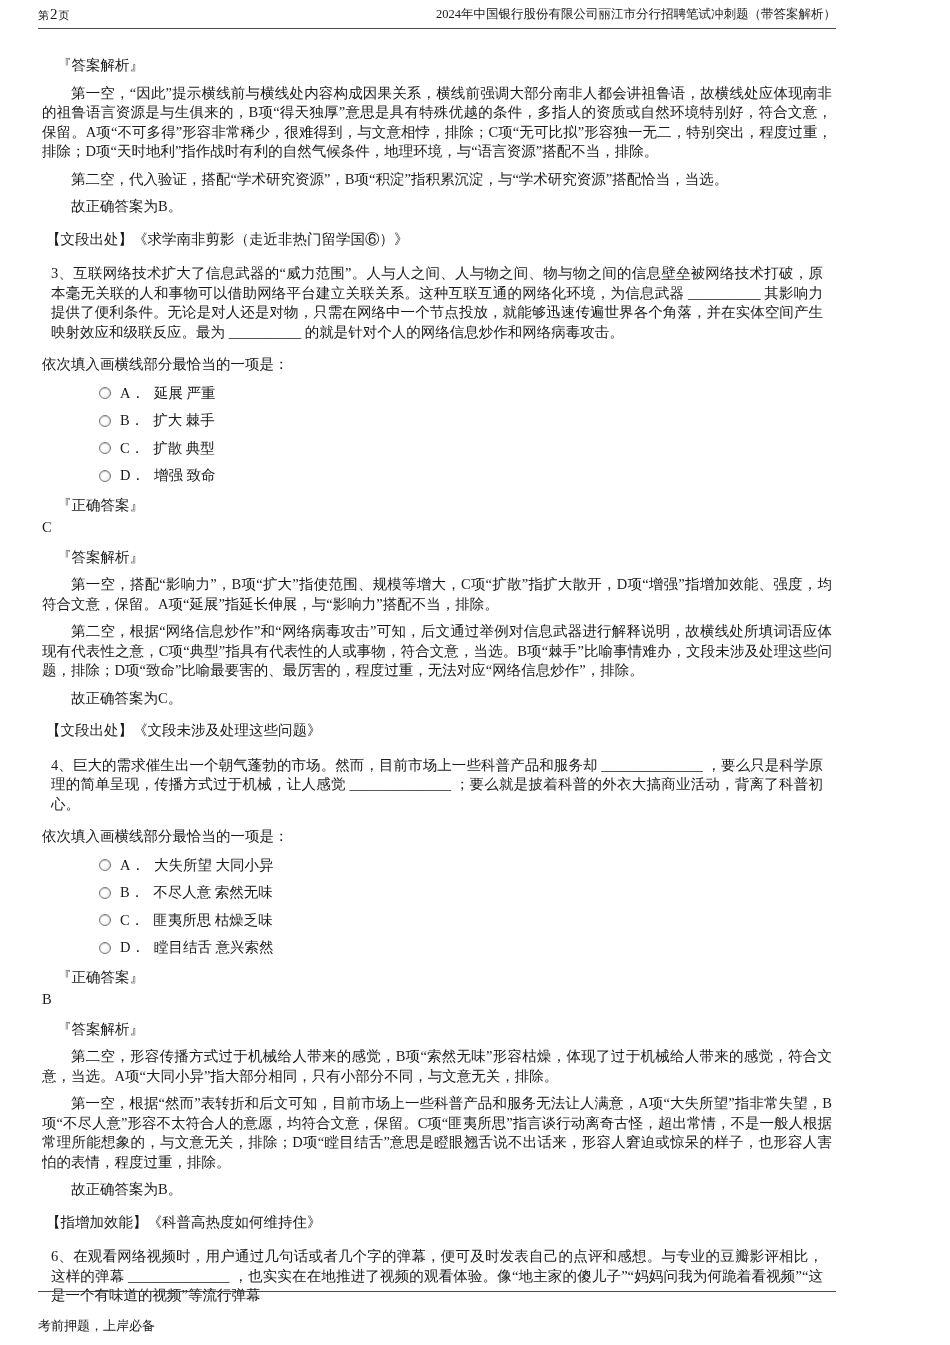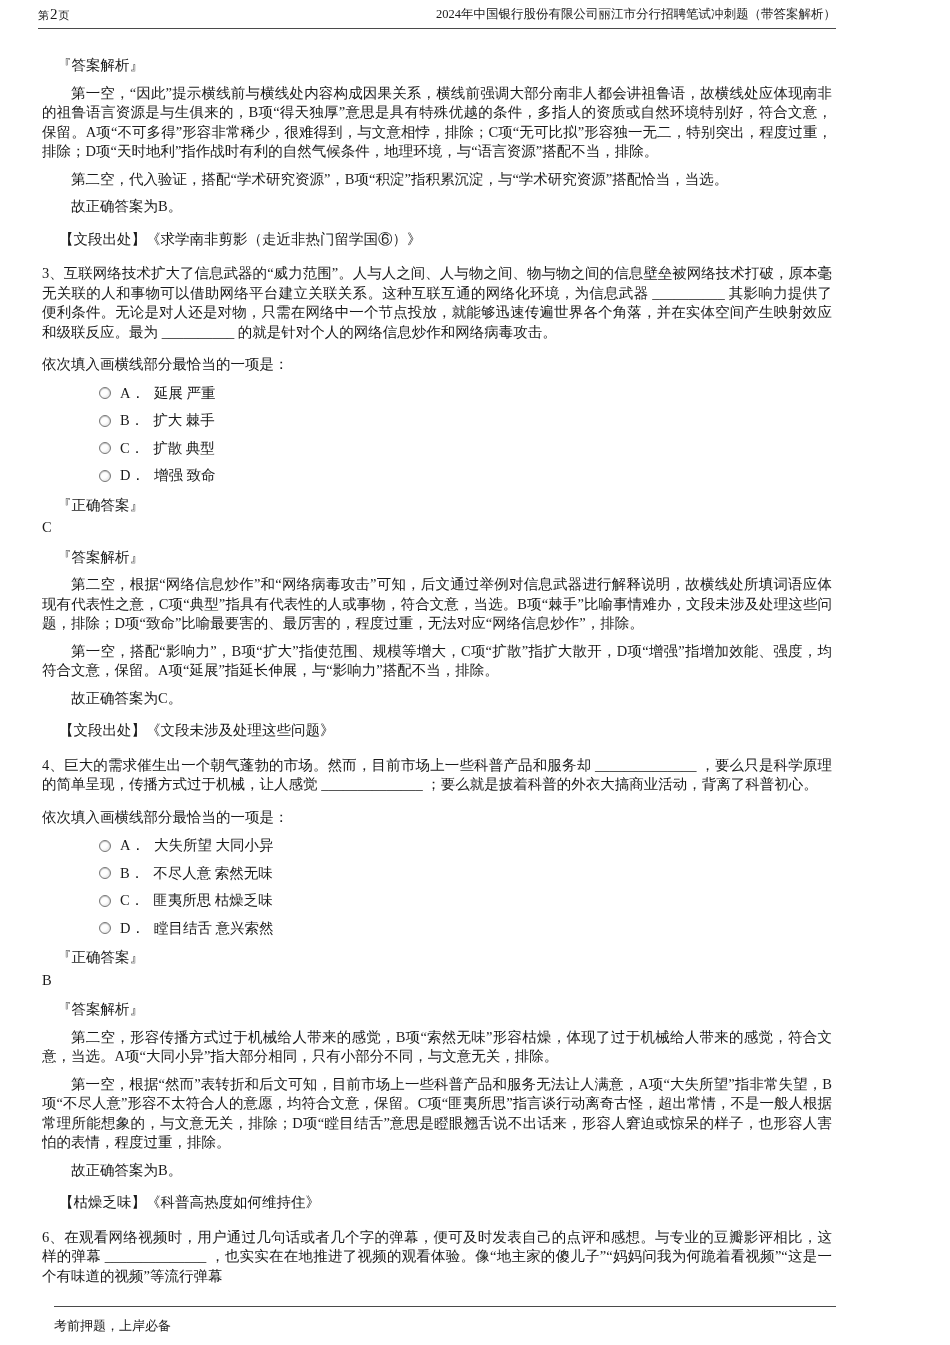--- a/index.html
+++ b/index.html
@@ -28,39 +28,39 @@
   .doc-title { font-size: 12.5px; }
   
   .content {
     position: absolute; top: 46px; left: 42px; right: 42px;
     height: 1256px; overflow: hidden;
     font-size: 14.5px; line-height: 19.5px;
     text-align: justify;
   }
   .section-title { margin: 10px 11px 3px; padding-left: 4px; }
   .paragraph { text-indent: 2em; margin: 8px 0; }
-  .source-line { margin: 13px 17px 9px; }
-  .question-text { margin: 15px 0 8px; }
+  .source-line { margin: 13px 4px 9px; }
+  .question-text { margin: 15px 9px 8px; }
   .question-stem { margin: 13px 0 9px; }
   .answer-letter { margin: 0 0 2px; }
   .options-group { margin: 4px 0 8px; }
   .option-row { display: flex; align-items: center; padding-left: 57px; margin: 8px 0; }
   .radio-icon {
     width: 10px; height: 10px; flex: 0 0 auto;
     border: 1px solid #777777; border-radius: 50%;
     margin-right: 9px;
     background: radial-gradient(circle at 35% 35%, #ffffff 40%, #d6d6d6 100%);
     box-shadow: inset 0 1px 1px rgba(0,0,0,0.25);
   }
   .option-label { margin-right: 9px; }
   
   .footer {
-    position: absolute; left: 54px; right: 38px; bottom: 10px;
+    position: absolute; left: 38px; right: 38px; bottom: 10px;
     border-top: 1px solid #4a4a4a;
-    padding-top: 10px;
+    padding-top: 25px;
     display: flex; justify-content: space-between; align-items: flex-start;
   }
   .footer-left { font-size: 13px; }
   .code-label { font-size: 12px; }
   .code-value { font-size: 16px; letter-spacing: 0.5px; }
 </style>
 </head>
 <body>
 
 <div class="page">
@@ -96,22 +96,22 @@
         </div>
         <div class="option-row">
           <span class="radio-icon"></span>
           <span class="option-label">D．</span>
           <span class="option-text">增强 致命</span>
         </div>
       </div>
       <div class="section-title">『正确答案』</div>
       <div class="answer-letter">C</div>
       <div class="section-title">『答案解析』</div>
+      <div class="paragraph">第一空，搭配“影响力”，B项“扩大”指使范围、规模等增大，C项“扩散”指扩大散开，D项“增强”指增加效能、强度，均符合文意，保留。A项“延展”指延长伸展，与“影响力”搭配不当，排除。</div>
       <div class="paragraph">第二空，根据“网络信息炒作”和“网络病毒攻击”可知，后文通过举例对信息武器进行解释说明，故横线处所填词语应体现有代表性之意，C项“典型”指具有代表性的人或事物，符合文意，当选。B项“棘手”比喻事情难办，文段未涉及处理这些问题，排除；D项“致命”比喻最要害的、最厉害的，程度过重，无法对应“网络信息炒作”，排除。</div>
-      <div class="paragraph">第一空，搭配“影响力”，B项“扩大”指使范围、规模等增大，C项“扩散”指扩大散开，D项“增强”指增加效能、强度，均符合文意，保留。A项“延展”指延长伸展，与“影响力”搭配不当，排除。</div>
       <div class="paragraph">故正确答案为C。</div>
       <div class="source-line">【文段出处】《文段未涉及处理这些问题》</div>
       <div class="question-text">4、巨大的需求催生出一个朝气蓬勃的市场。然而，目前市场上一些科普产品和服务却 ______________ ，要么只是科学原理的简单呈现，传播方式过于机械，让人感觉 ______________ ；要么就是披着科普的外衣大搞商业活动，背离了科普初心。</div>
       <div class="question-stem">依次填入画横线部分最恰当的一项是：</div>
       <div class="options-group">
         <div class="option-row">
           <span class="radio-icon"></span>
           <span class="option-label">A．</span>
           <span class="option-text">大失所望 大同小异</span>
         </div>
@@ -130,21 +130,21 @@
           <span class="option-label">D．</span>
           <span class="option-text">瞠目结舌 意兴索然</span>
         </div>
       </div>
       <div class="section-title">『正确答案』</div>
       <div class="answer-letter">B</div>
       <div class="section-title">『答案解析』</div>
       <div class="paragraph">第二空，形容传播方式过于机械给人带来的感觉，B项“索然无味”形容枯燥，体现了过于机械给人带来的感觉，符合文意，当选。A项“大同小异”指大部分相同，只有小部分不同，与文意无关，排除。</div>
       <div class="paragraph">第一空，根据“然而”表转折和后文可知，目前市场上一些科普产品和服务无法让人满意，A项“大失所望”指非常失望，B项“不尽人意”形容不太符合人的意愿，均符合文意，保留。C项“匪夷所思”指言谈行动离奇古怪，超出常情，不是一般人根据常理所能想象的，与文意无关，排除；D项“瞠目结舌”意思是瞪眼翘舌说不出话来，形容人窘迫或惊呆的样子，也形容人害怕的表情，程度过重，排除。</div>
       <div class="paragraph">故正确答案为B。</div>
-      <div class="source-line">【枯燥乏味】《科普高热度如何维持住》</div>
+      <div class="source-line">【指增加效能】《科普高热度如何维持住》</div>
       <div class="question-text">6、在观看网络视频时，用户通过几句话或者几个字的弹幕，便可及时发表自己的点评和感想。与专业的豆瓣影评相比，这样的弹幕 ______________ ，也实实在在地推进了视频的观看体验。像“地主家的傻儿子”“妈妈问我为何跪着看视频”“这是一个有味道的视频”等流行弹幕</div>
     </main>
 
   <footer class="footer">
     <div class="footer-left">考前押题，上岸必备</div>
   </footer>
 
 </div>
 
 </body></html>

